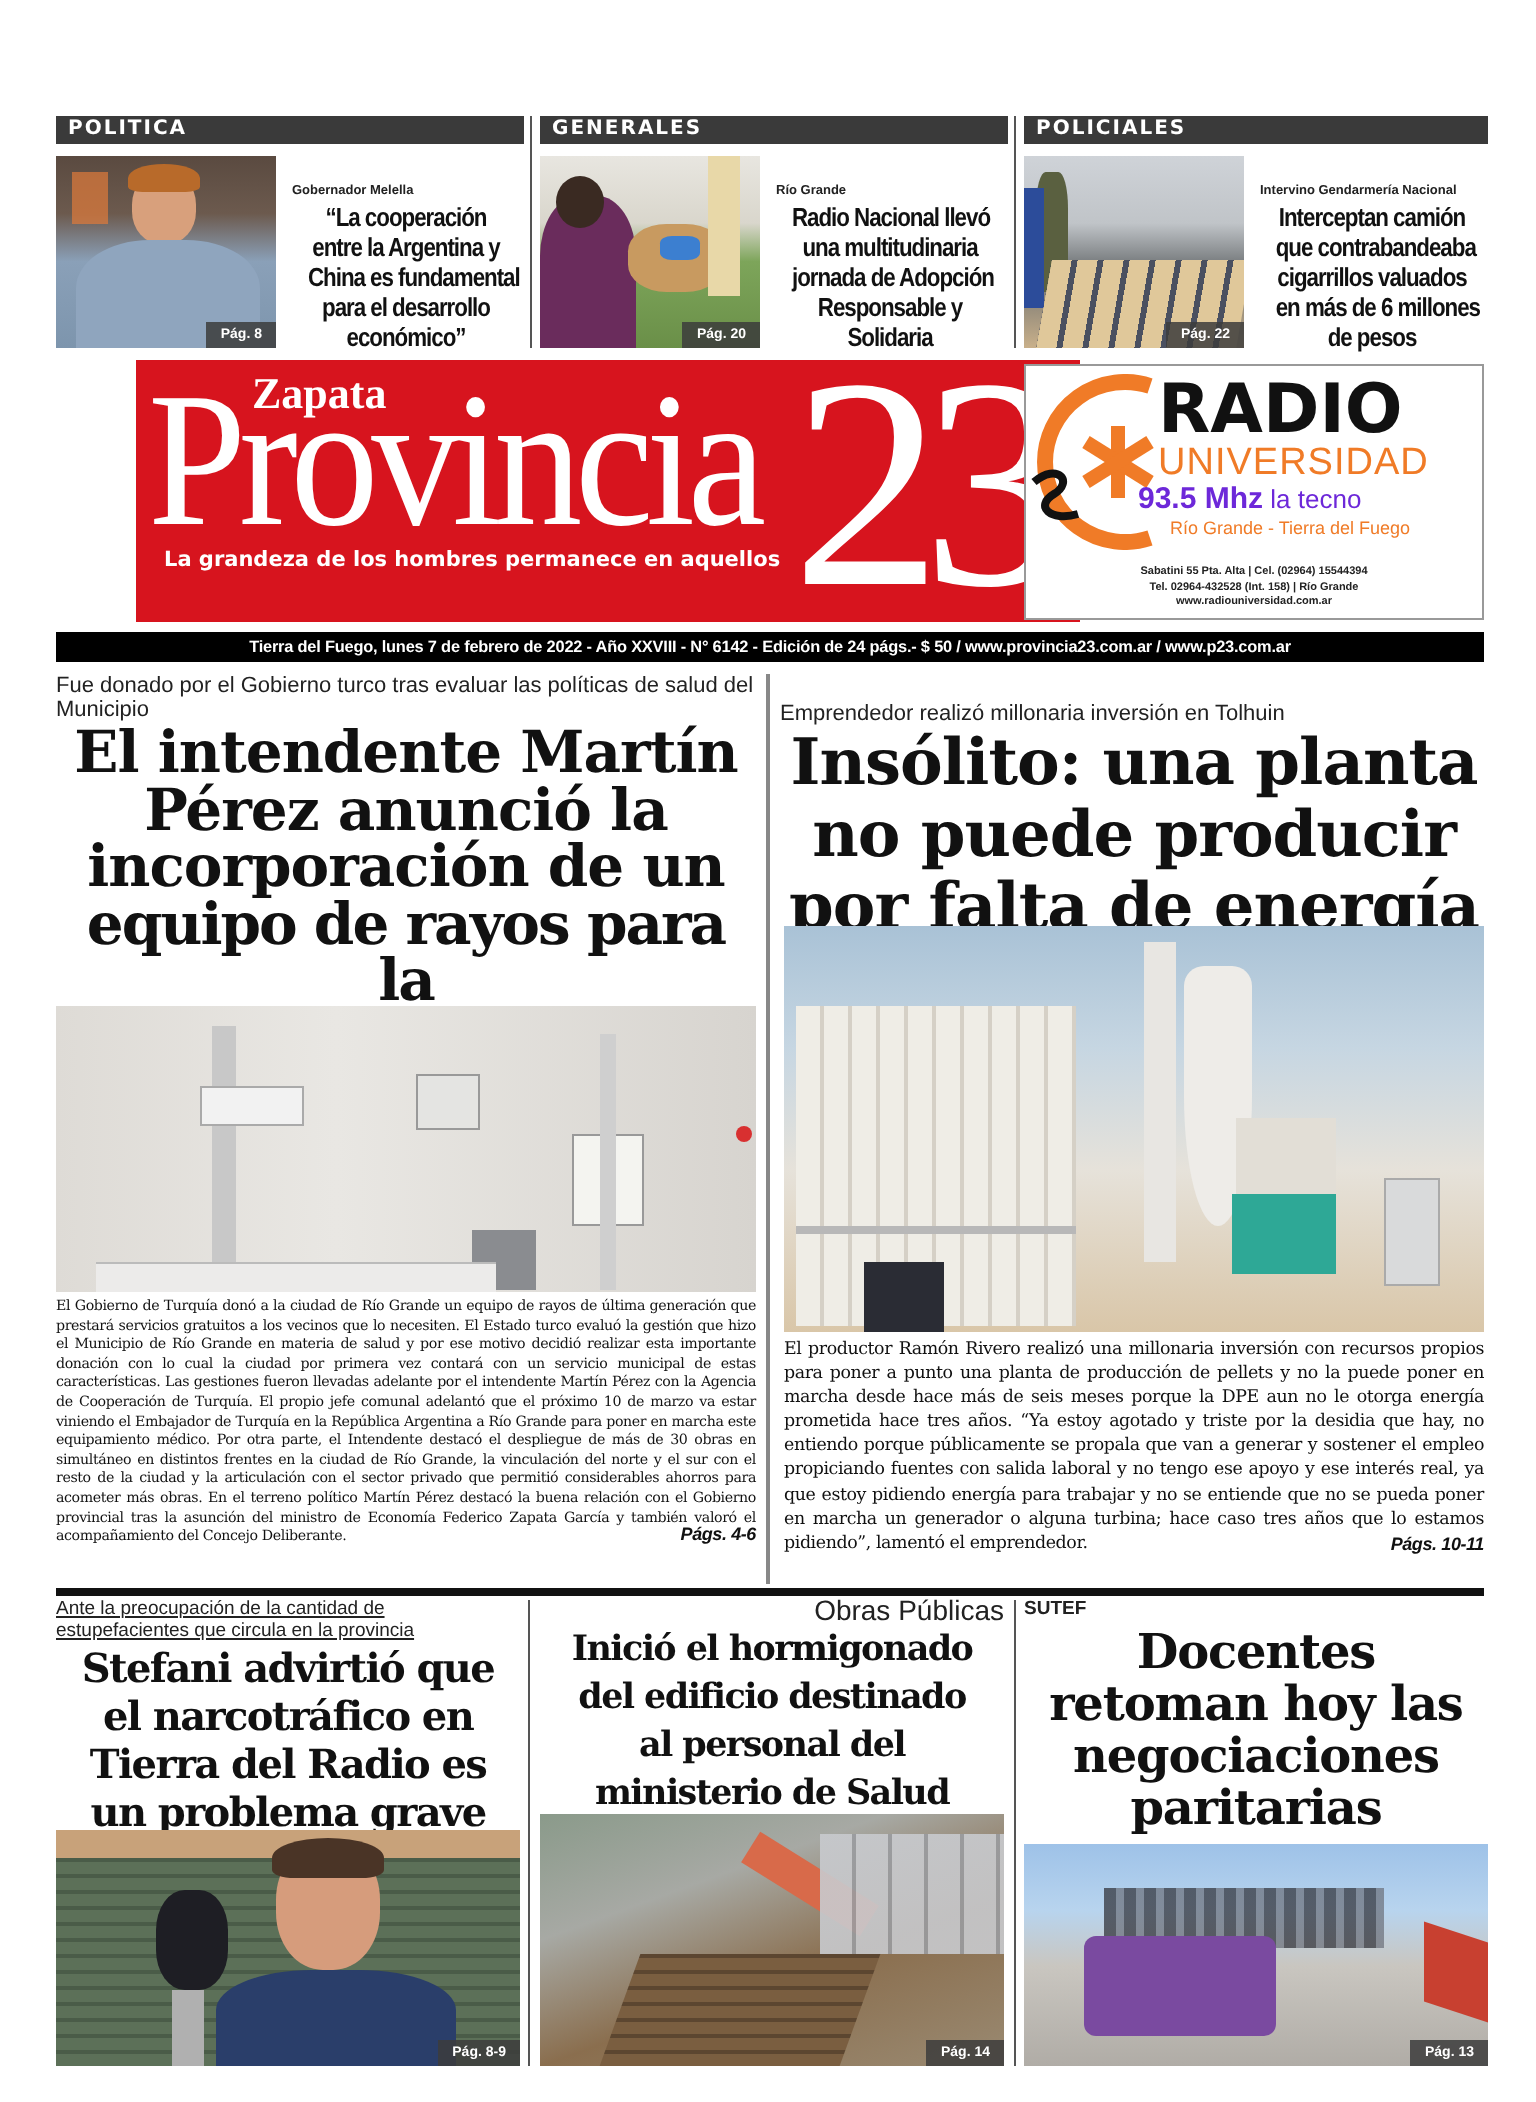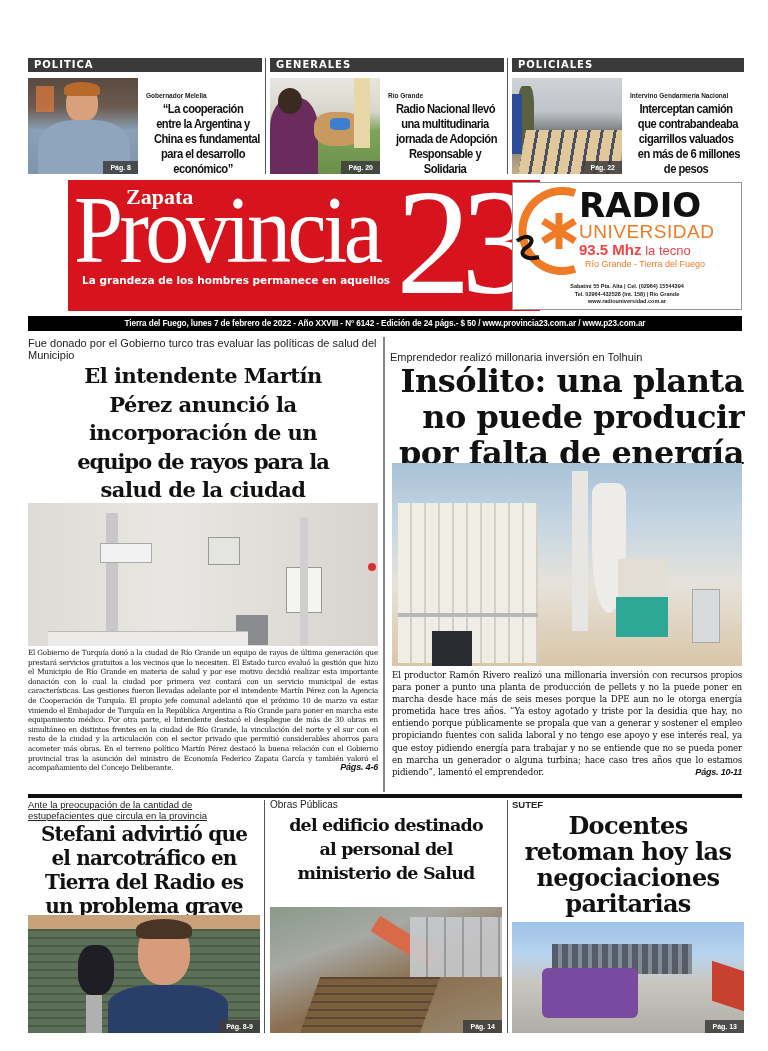--- a/index.html
+++ b/index.html
@@ -26,21 +26,21 @@
   .mh-diario { position: absolute; left: 58px; top: 4px; color: #fff; font-family: "Liberation Serif", serif; font-weight: bold; font-size: 22px; }
   .mh-prov { position: absolute; left: 6px; top: -6px; color: #fff; font-family: "Liberation Serif", serif; font-size: 96px;
              letter-spacing: -4px; transform: scaleX(0.92); transform-origin: left top; }
   .mh-23 { position: absolute; right: 14px; top: -24px; color: #fff; font-family: "Liberation Serif", serif; font-size: 150px; letter-spacing: -10px; }
   .mh-slogan { position: absolute; left: 14px; top: 94px; color: #fff; font-weight: bold; font-size: 10.5px; line-height: 13px; font-family: "DejaVu Sans", sans-serif; }
 
   
   .radio-ad { position: absolute; left: 512px; top: 182px; width: 230px; height: 128px; border: 1px solid #999; background: #fff; }
   .radio-word { position: absolute; left: 66px; top: 2px; font-weight: bold; font-size: 34px; color: #111; letter-spacing: 0px; font-family: "DejaVu Sans", sans-serif; }
   .radio-univ { position: absolute; left: 66px; top: 38px; font-size: 19px; color: #f07b27; font-family: "Liberation Sans", sans-serif; letter-spacing: 0.5px; }
-  .radio-freq { position: absolute; left: 66px; top: 58px; font-size: 13px; color: #ef4444; }
+  .radio-freq { position: absolute; left: 56px; top: 58px; font-size: 13px; color: #6d28d9; }
   .radio-freq b { font-weight: bold; font-size: 15px; }
   .radio-loc { position: absolute; left: 72px; top: 76px; font-size: 9px; color: #f07b27; }
   .radio-contact { position: absolute; left: 0; right: 0; top: 100px; text-align: center; font-size: 5.5px; line-height: 7.5px; color: #222; font-weight: bold; }
 
   
   .datebar { position: absolute; left: 28px; top: 316px; width: 714px; height: 15px; background: #000; color: #fff;
              font-size: 8.2px; font-weight: bold; text-align: center; line-height: 15px; letter-spacing: -0.1px; }
 
   
   .kicker { font-size: 11px; color: #222; line-height: 12px; }
@@ -140,21 +140,21 @@
     <div>Sabatini 55 Pta. Alta | Cel. (02964) 15544394</div>
     <div>Tel. 02964-432528 (Int. 158) | Río Grande</div>
     <div>www.radiouniversidad.com.ar</div>
   </div>
 </div>
 
 <div class="datebar">Tierra del Fuego, lunes 7 de febrero de 2022 - Año XXVIII - N° 6142 - Edición de 24 págs.- $ 50 / www.provincia23.com.ar / www.p23.com.ar</div>
 
 <div class="abs" style="left:28px; top:337px; width:350px;">
   <div class="kicker">Fue donado por el Gobierno turco tras evaluar las políticas de salud del Municipio</div>
-  <div class="serif-head" style="font-size:21px; line-height:28.5px; margin-top:1px;">
+  <div class="serif-head" style="font-size:29px; line-height:28.5px; margin-top:1px;">
     <div>El intendente Martín</div>
     <div>Pérez anunció la</div>
     <div>incorporación de un</div>
     <div style="letter-spacing:-1px;">equipo de rayos para la</div>
     <div>salud de la ciudad</div>
   </div>
 </div>
 <div class="photo" style="left:28px; top:503px; width:350px; height:143px; background:linear-gradient(90deg,#dedbd6 0%,#e9e7e3 40%,#d7d4cf 100%);">
   <div style="position:absolute;left:78px;top:10px;width:12px;height:132px;background:#c8c8c8;"></div>
   <div style="position:absolute;left:72px;top:40px;width:52px;height:20px;background:#f2f2f2;border:1px solid #aaa;"></div>
@@ -167,21 +167,21 @@
 </div>
 <div class="abs body-serif" style="left:28px; top:648px; width:350px;">
   <span>El Gobierno de Turquía donó a la ciudad de Río Grande un equipo de rayos de última generación que prestará servicios gratuitos a los vecinos que lo necesiten. El Estado turco evaluó la gestión que hizo el Municipio de Río Grande en materia de salud y por ese motivo decidió realizar esta importante donación con lo cual la ciudad por primera vez contará con un servicio municipal de estas características. Las gestiones fueron llevadas adelante por el intendente Martín Pérez con la Agencia de Cooperación de Turquía. El propio jefe comunal adelantó que el próximo 10 de marzo va estar viniendo el Embajador de Turquía en la República Argentina a Río Grande para poner en marcha este equipamiento médico. Por otra parte, el Intendente destacó el despliegue de más de 30 obras en simultáneo en distintos frentes en la ciudad de Río Grande, la vinculación del norte y el sur con el resto de la ciudad y la articulación con el sector privado que permitió considerables ahorros para acometer más obras. En el terreno político Martín Pérez destacó la buena relación con el Gobierno provincial tras la asunción del ministro de Economía Federico Zapata García y también valoró el acompañamiento del Concejo Deliberante.</span>
   <span class="pags" style="font-family:'Liberation Sans',sans-serif;">Págs. 4-6</span>
 </div>
 
 <div class="vsep" style="left:383px; top:337px; height:455px; width:2px; background:#888;"></div>
 
 <div class="abs" style="left:390px; top:351px; width:354px;">
   <div class="kicker">Emprendedor realizó millonaria inversión en Tolhuin</div>
-  <div class="serif-head" style="font-size:32px; line-height:36px; margin-top:0px;text-align:right;">
+  <div class="serif-head" style="font-size:32px; line-height:36px; margin-top:0px;">
     <div>Insólito: una planta</div>
     <div>no puede producir</div>
     <div>por falta de energía</div>
   </div>
 </div>
 <div class="photo" style="left:392px; top:463px; width:350px; height:203px; background:linear-gradient(180deg,#a9c2d6 0%,#c6d6e2 30%,#e6e2da 60%,#d9c6a8 100%);">
   <div style="position:absolute;left:6px;top:40px;width:140px;height:160px;background:repeating-linear-gradient(90deg,#efede6 0 12px,#d5d0c6 12px 14px);"></div>
   <div style="position:absolute;left:6px;top:150px;width:140px;height:4px;background:#b8b8b8;"></div>
   <div style="position:absolute;left:180px;top:8px;width:16px;height:160px;background:#e8e6e2;"></div>
   <div style="position:absolute;left:200px;top:20px;width:34px;height:130px;background:#eeece8;border-radius:10px 10px 50% 50%;"></div>
@@ -212,22 +212,23 @@
   <div style="position:absolute;left:58px;top:80px;width:16px;height:38px;background:#b0b0b0;"></div>
   <div style="position:absolute;left:110px;top:6px;width:52px;height:64px;border-radius:45%;background:#d69c7c;"></div>
   <div style="position:absolute;left:108px;top:4px;width:56px;height:20px;border-radius:50% 50% 20% 20%;background:#4a3426;"></div>
   <div style="position:absolute;left:80px;top:70px;width:120px;height:50px;border-radius:40% 40% 0 0;background:#2a3e6a;"></div>
   <div class="pag-badge">Pág. 8-9</div>
 </div>
 
 <div class="vsep" style="left:264px; top:800px; height:233px;"></div>
 
 <div class="abs" style="left:270px; top:800px; width:232px;">
-  <div class="kicker" style="font-size:10px; line-height:10.5px;">Obras Públicas</div>
+  <div class="kicker" style="font-size:14px; line-height:10.5px;text-align:right;">Obras Públicas</div>
   <div class="serif-head" style="font-size:17.5px; line-height:24px; margin-top:2px; letter-spacing:-0.8px;">
+    <div>Inició el hormigonado</div>
     <div>del edificio destinado</div>
     <div>al personal del</div>
     <div>ministerio de Salud</div>
   </div>
 </div>
 <div class="photo" style="left:270px; top:907px; width:232px; height:126px; background:linear-gradient(160deg,#8a9a8a 0%,#a7a9a4 30%,#8a6e4e 60%,#9a8a72 100%);">
   <div style="position:absolute;left:100px;top:26px;width:70px;height:18px;background:#d86a4a;transform:rotate(32deg);"></div>
   <div style="position:absolute;left:140px;top:10px;width:92px;height:60px;background:repeating-linear-gradient(90deg,#c8cace 0 16px,#9a9ca0 16px 18px);opacity:.9;"></div>
   <div style="position:absolute;left:40px;top:70px;width:120px;height:56px;background:repeating-linear-gradient(0deg,#7a5e40 0 6px,#5c4630 6px 8px);transform:skewX(-20deg);"></div>
   <div class="pag-badge">Pág. 14</div>

